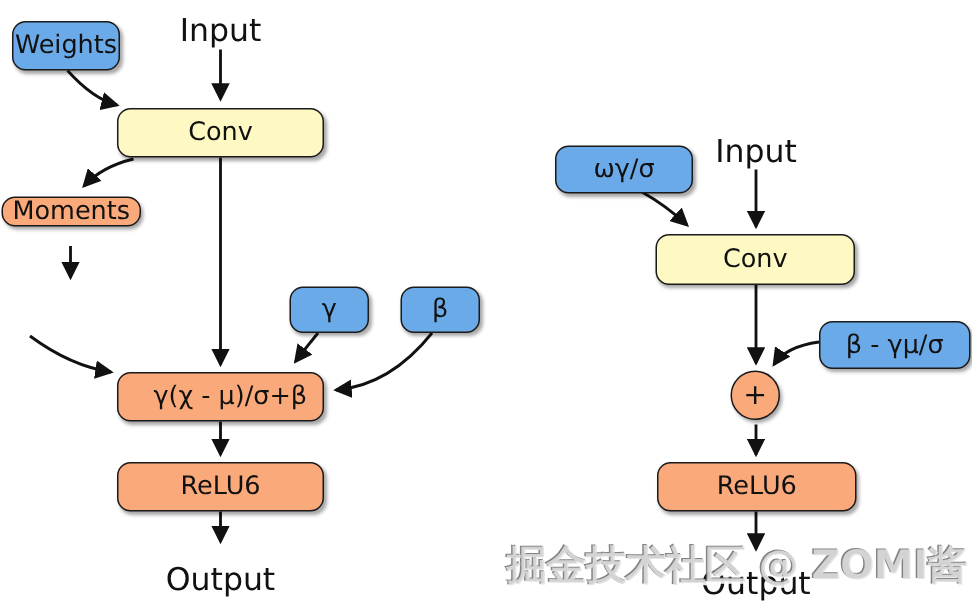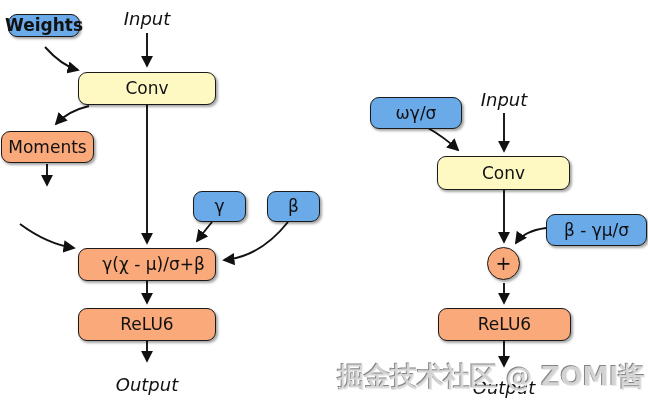--- a/index.html
+++ b/index.html
@@ -18,22 +18,22 @@
     display:flex;align-items:center;justify-content:center;
     font-size:17px;line-height:1;white-space:nowrap;
     box-shadow:1.5px 2px 2.5px rgba(0,0,0,0.35);
   }
   .blue{background:#6baae9;}
   .green{background:#fef9c3;text-align:right;}
   .orange{background:#faa97b;}
   .plain{background:#f5f5f5;}
   .circle{border-radius:50%;font-size:19px;}
   .flabel{
-    position:absolute;z-index:2;font-size:18px;line-height:1;
-    white-space:nowrap;transform:translateX(-50%);font-style:italic;
+    position:absolute;z-index:2;font-size:21px;line-height:1;
+    white-space:nowrap;transform:translateX(-50%);
   }
   #watermark{
     position:absolute;z-index:5;right:3px;top:359px;
     font-size:27px;letter-spacing:-0.5px;white-space:nowrap;
     color:rgba(224,224,224,0.85);
     text-shadow:-1px -1px 0 rgba(110,110,110,0.85), 1px 1px 0 rgba(255,255,255,0.9);
     font-weight:bold;
   }
 </style>
 </head>
@@ -61,23 +61,23 @@
       <path d="M504,113 L504,151" marker-end="url(#arrow)"></path>
       <path d="M428,128 Q444,137 458,150" marker-end="url(#arrow)"></path>
       <path d="M504,190 L504,242" marker-end="url(#arrow)"></path>
       <path d="M546,228 Q524,231 516,243" marker-end="url(#arrow)"></path>
       <path d="M504,283 L504,303" marker-end="url(#arrow)"></path>
       <path d="M504,341 L504,366" marker-end="url(#arrow)"></path>
     </g>
   </svg>
 
   <div class="flabel" style="left:147px;top:10px;">Input</div>
-  <div class="node blue" style="left:8px;top:14px;width:72px;height:23px;font-weight:bold;">Weights</div>
+  <div class="node blue" style="left:8px;top:14px;width:72px;height:33px;">Weights</div>
   <div class="node green" style="left:78px;top:72px;width:138px;height:33px;">Conv</div>
-  <div class="node orange" style="left:1px;top:131px;width:93px;height:32px;">Moments</div>
+  <div class="node orange" style="left:1px;top:131px;width:93px;height:20px;">Moments</div>
   <div class="node blue" style="left:193px;top:191px;width:53px;height:31px;">γ</div>
   <div class="node blue" style="left:267px;top:191px;width:53px;height:31px;">β</div>
   <div class="node orange" style="left:78px;top:248px;width:138px;height:33px;padding-left:13px;">γ(χ - μ)/σ+β</div>
   <div class="node orange" style="left:78px;top:308px;width:138px;height:33px;">ReLU6</div>
   <div class="flabel" style="left:147px;top:376px;">Output</div>
 
   <div class="node blue" style="left:370px;top:97px;width:92px;height:32px;">ωγ/σ</div>
   <div class="flabel" style="left:504px;top:91px;">Input</div>
   <div class="node green" style="left:437px;top:156px;width:133px;height:34px;">Conv</div>
   <div class="node blue" style="left:546px;top:214px;width:101px;height:32px;">β - γμ/σ</div>

